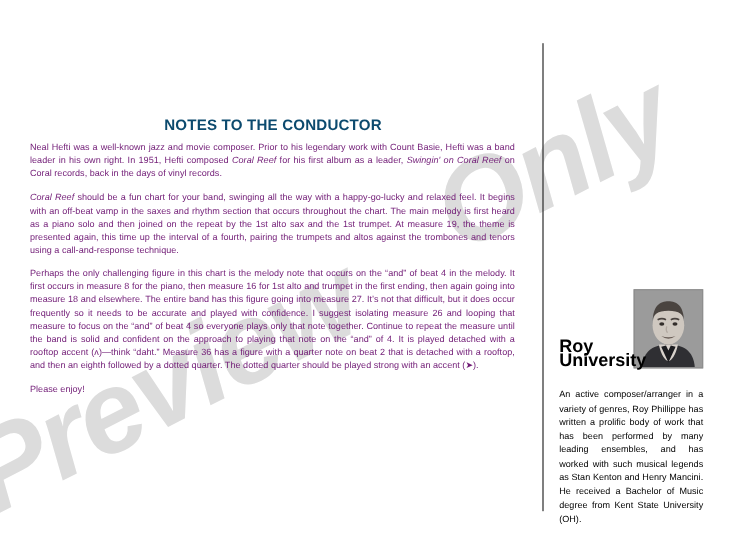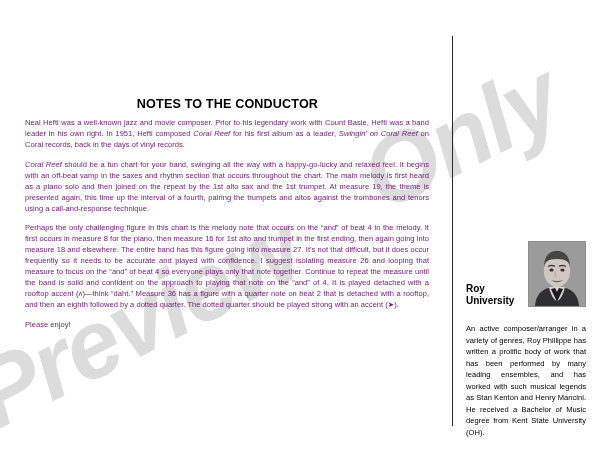--- a/index.html
+++ b/index.html
@@ -60,21 +60,21 @@
 
   .doc-title {
     position: absolute;
     left: 25px;
     top: 97px;
     width: 405px;
     text-align: center;
     font-size: 12.6px;
     font-weight: bold;
     letter-spacing: 0.15px;
-    color: #000000;
+    color: #0c4a6e;
   }
 
   .left-col {
     position: absolute;
     left: 25px;
     top: 117px;
     width: 404px;
     color: #701a75;
   }
   .para {
@@ -122,21 +122,21 @@
     height: 64px;
     border: 1px solid #8e8e8e;
     background: #9a9a9a;
     overflow: hidden;
   }
   .portrait svg { display: block; }
   .bio-name {
     position: absolute;
     left: 0;
     bottom: 3px;
-    font-size: 10px;
+    font-size: 15px;
     font-weight: bold;
     line-height: 11.4px;
     color: #000;
   }
   .bio-text {
     margin-top: 14px;
     font-size: 7.55px;
     line-height: 11.5px;
     text-align: justify;
     text-justify: inter-word;

